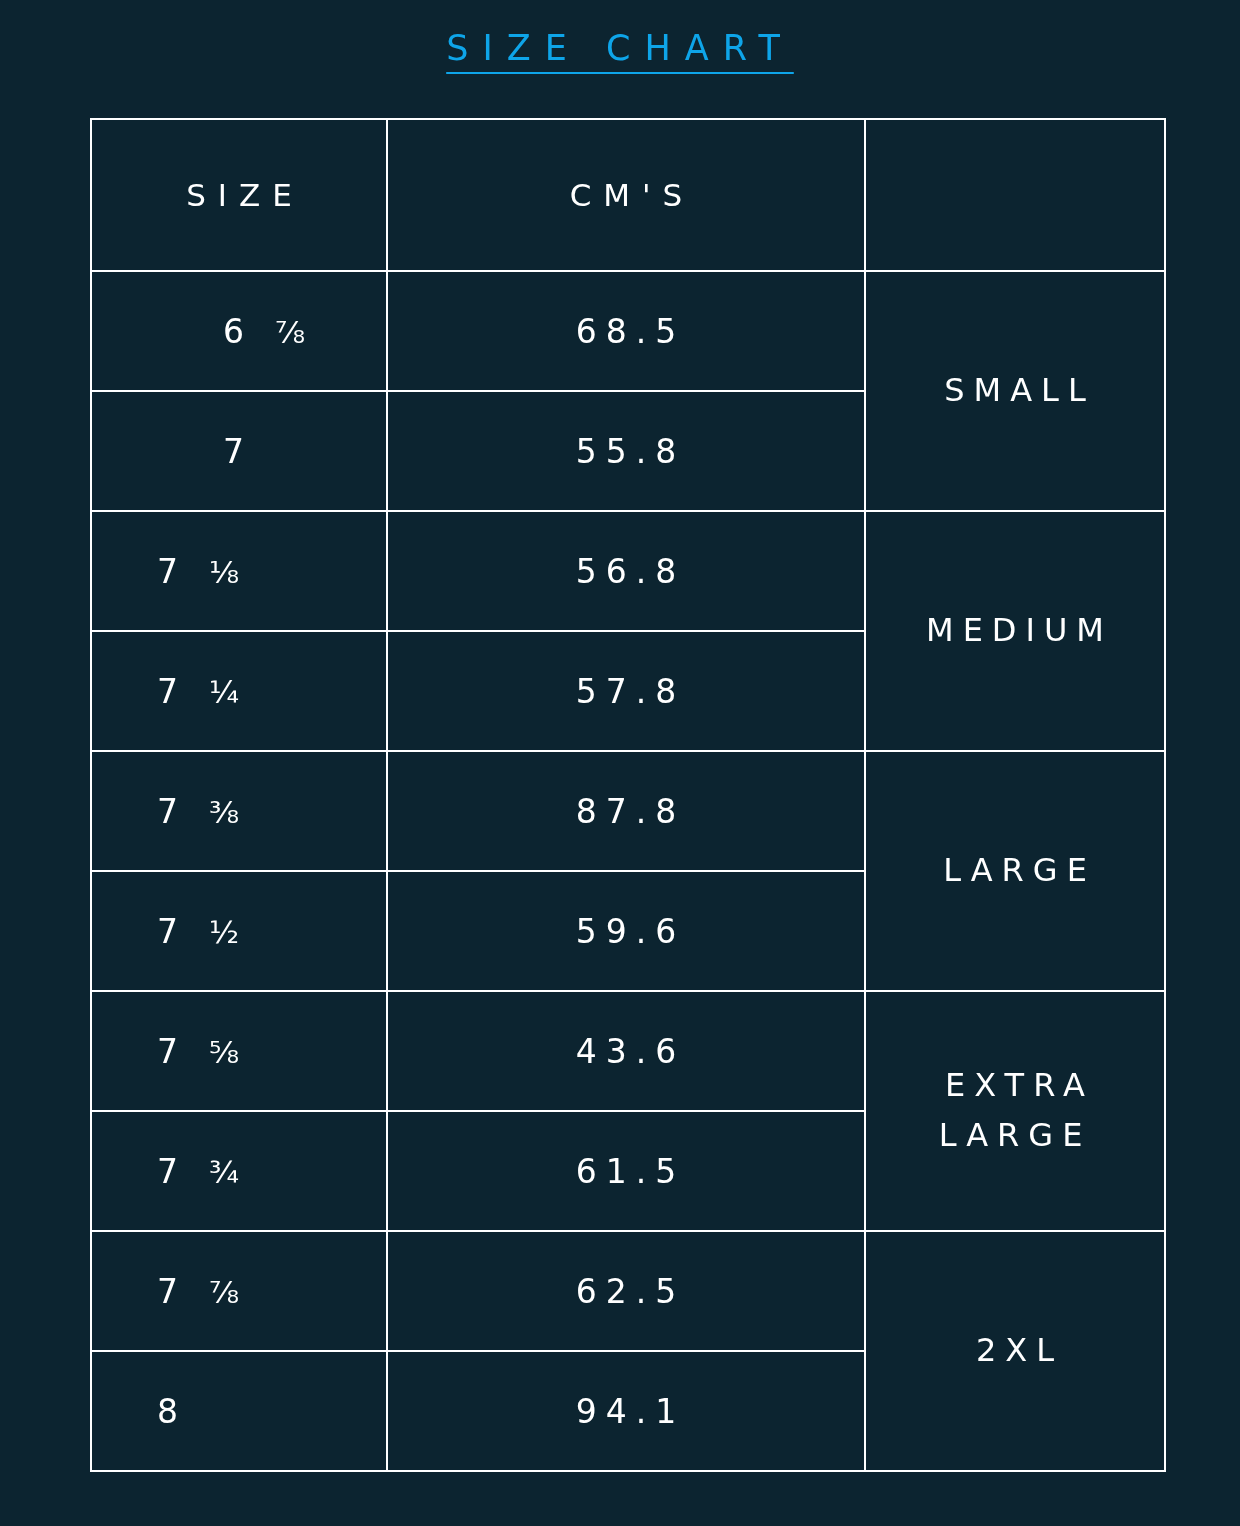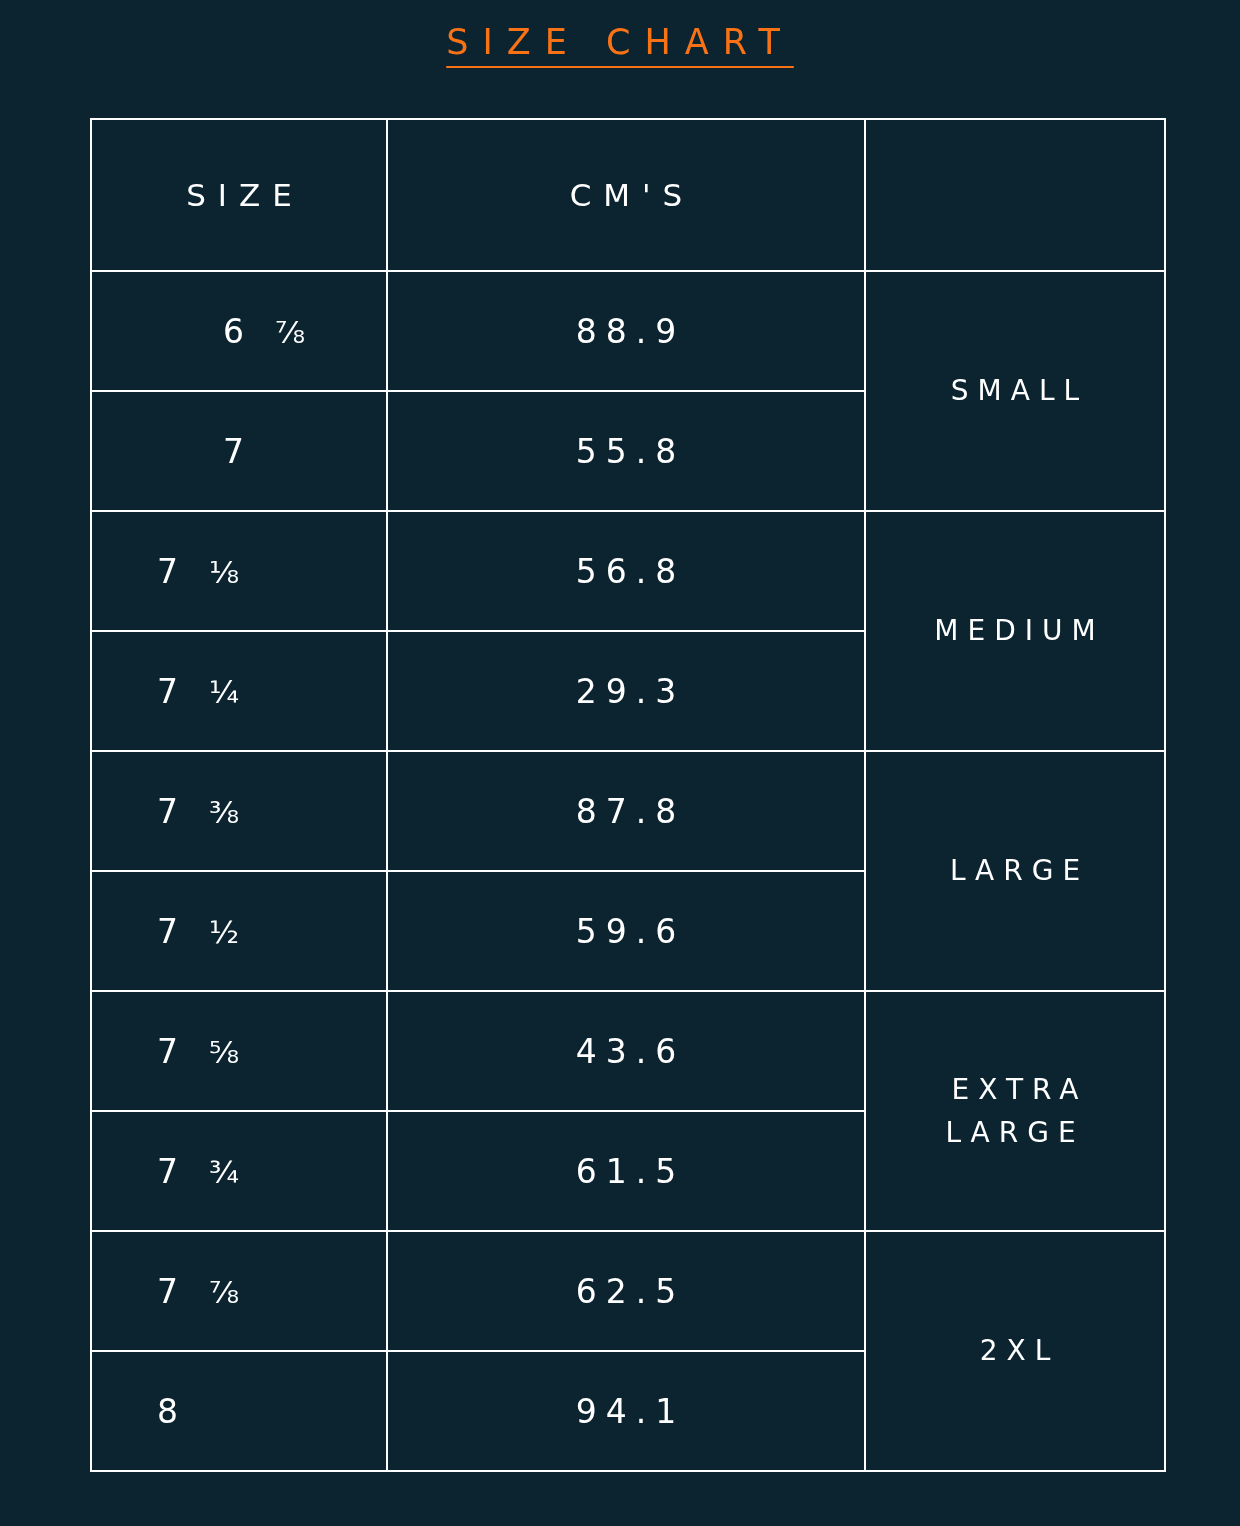--- a/index.html
+++ b/index.html
@@ -20,25 +20,25 @@
     height: 1526px;
     background: #0c2430;
     position: relative;
     box-sizing: border-box;
   }
   .title {
     text-align: center;
     font-size: 35px;
     letter-spacing: 14px;
     font-weight: 400;
-    padding-top: 22px;
+    padding-top: 28px;
     text-decoration: underline;
     text-underline-offset: 12px;
     text-decoration-thickness: 2px;
-    color: #f97316;
+    color: #0ea5e9;
   }
   .table-wrap {
     position: absolute;
     left: 90px;
     top: 118px;
     width: 1064px;
     height: 1350px;
   }
   table.size-chart {
     width: 1064px;
@@ -80,21 +80,21 @@
     margin-left: 28px;
     font-size: 31px;
   }
   .size-val.indent-more { padding-left: 130px; }
   .cm-val {
     font-size: 33px;
     letter-spacing: 9px;
     text-indent: 9px;
   }
   .label-cell {
-    font-size: 28px;
+    font-size: 32px;
     letter-spacing: 9px;
     line-height: 1.55;
     text-indent: 9px;
   }
   .row-h { height: 120px; }
 </style>
 </head>
 <body>
 
 <div class="page">
@@ -109,21 +109,21 @@
           <td class="col-cm header-cell">CM'S</td>
           <td class="col-lab header-cell header-blank"></td>
         </tr>
 
         <tr class="row-h">
           <td class="col-size">
             <span class="size-val indent-more">
               <span class="whole">6</span><span class="frac">⅞</span>
             </span>
           </td>
-          <td class="col-cm cm-val">88.9</td>
+          <td class="col-cm cm-val">68.5</td>
           <td class="col-lab label-cell" rowspan="2">SMALL</td>
         </tr>
 
         <tr class="row-h">
           <td class="col-size">
             <span class="size-val indent-more">
               <span class="whole">7</span><span class="frac"></span>
             </span>
           </td>
           <td class="col-cm cm-val">55.8</td>
@@ -138,21 +138,21 @@
           <td class="col-cm cm-val">56.8</td>
           <td class="col-lab label-cell" rowspan="2">MEDIUM</td>
         </tr>
 
         <tr class="row-h">
           <td class="col-size">
             <span class="size-val">
               <span class="whole">7</span><span class="frac">¼</span>
             </span>
           </td>
-          <td class="col-cm cm-val">29.3</td>
+          <td class="col-cm cm-val">57.8</td>
         </tr>
 
         <tr class="row-h">
           <td class="col-size">
             <span class="size-val">
               <span class="whole">7</span><span class="frac">⅜</span>
             </span>
           </td>
           <td class="col-cm cm-val">87.8</td>
           <td class="col-lab label-cell" rowspan="2">LARGE</td>

